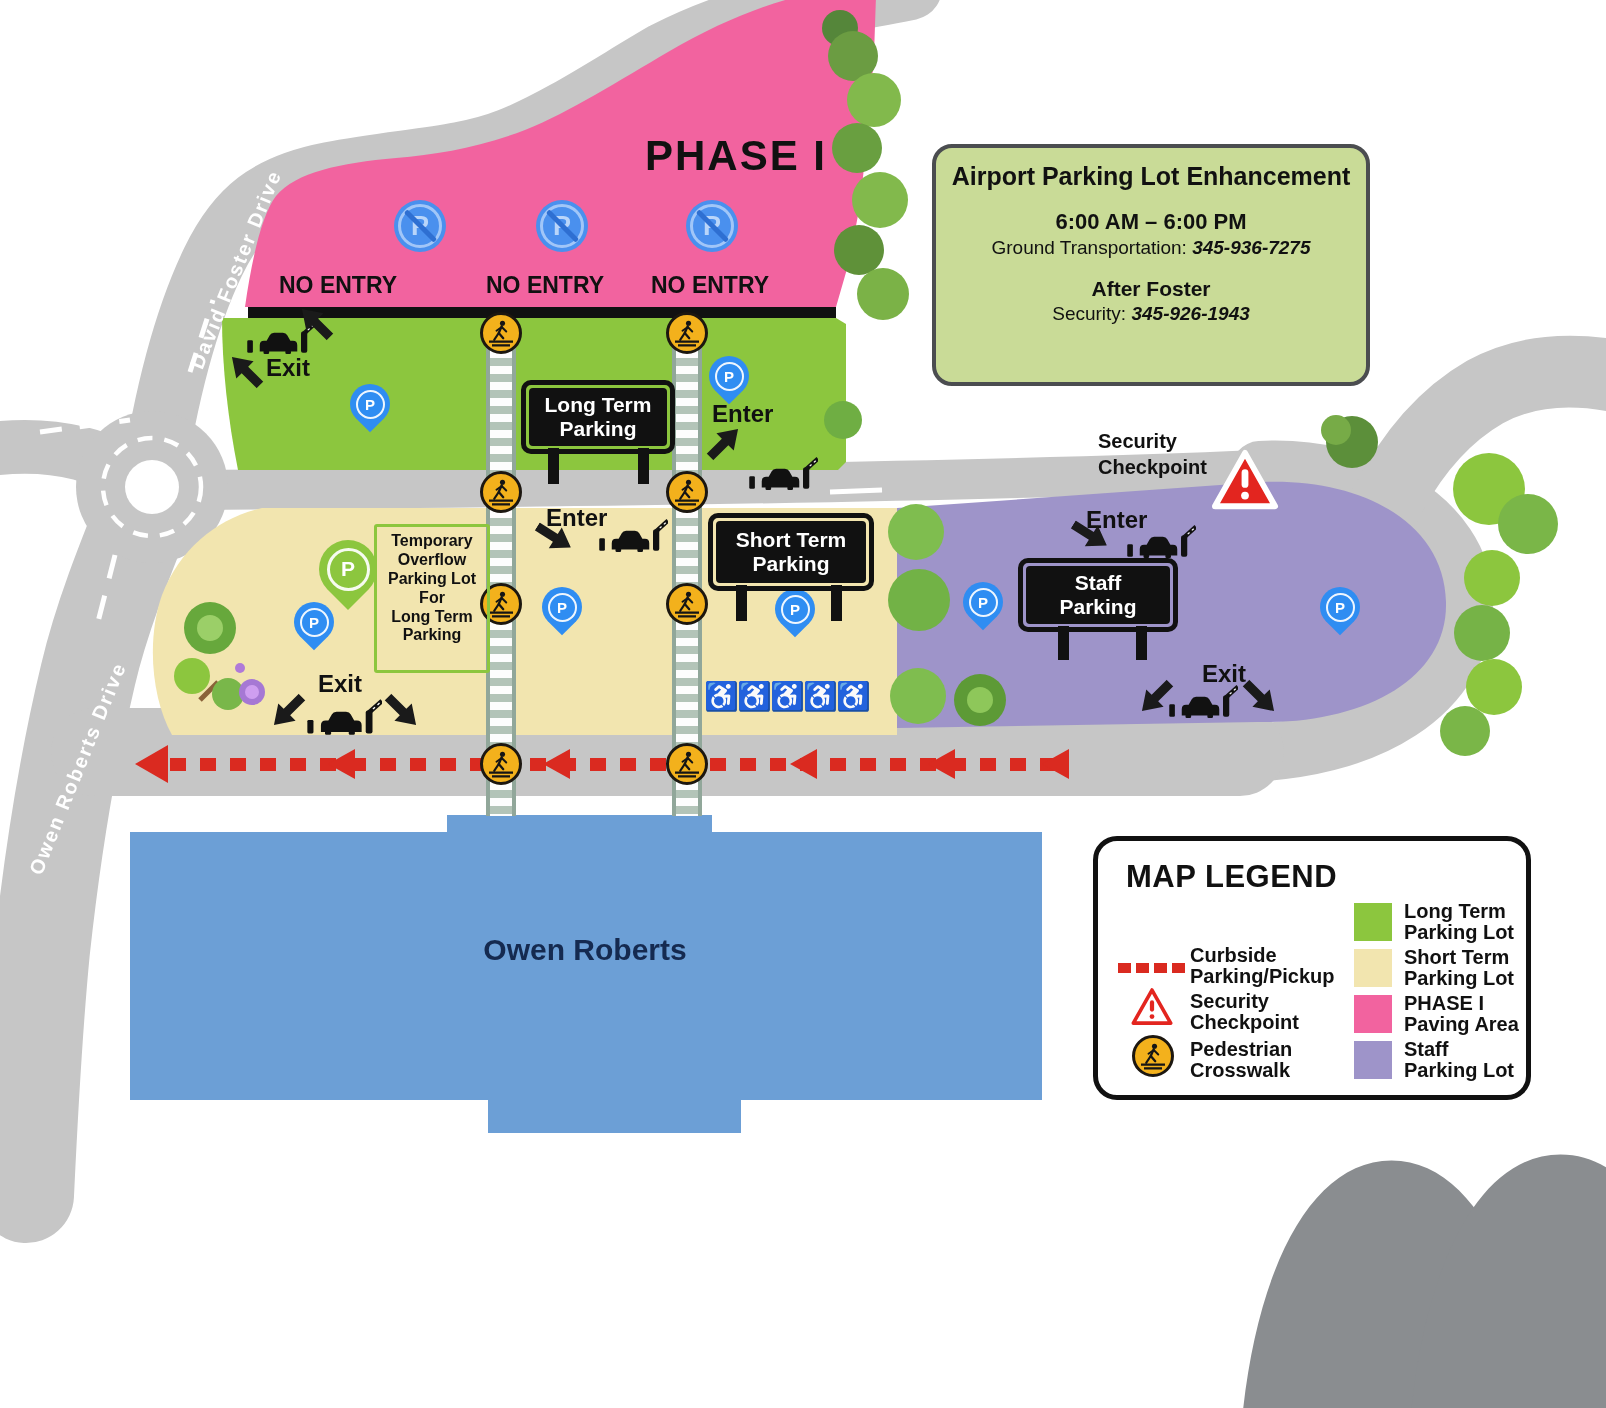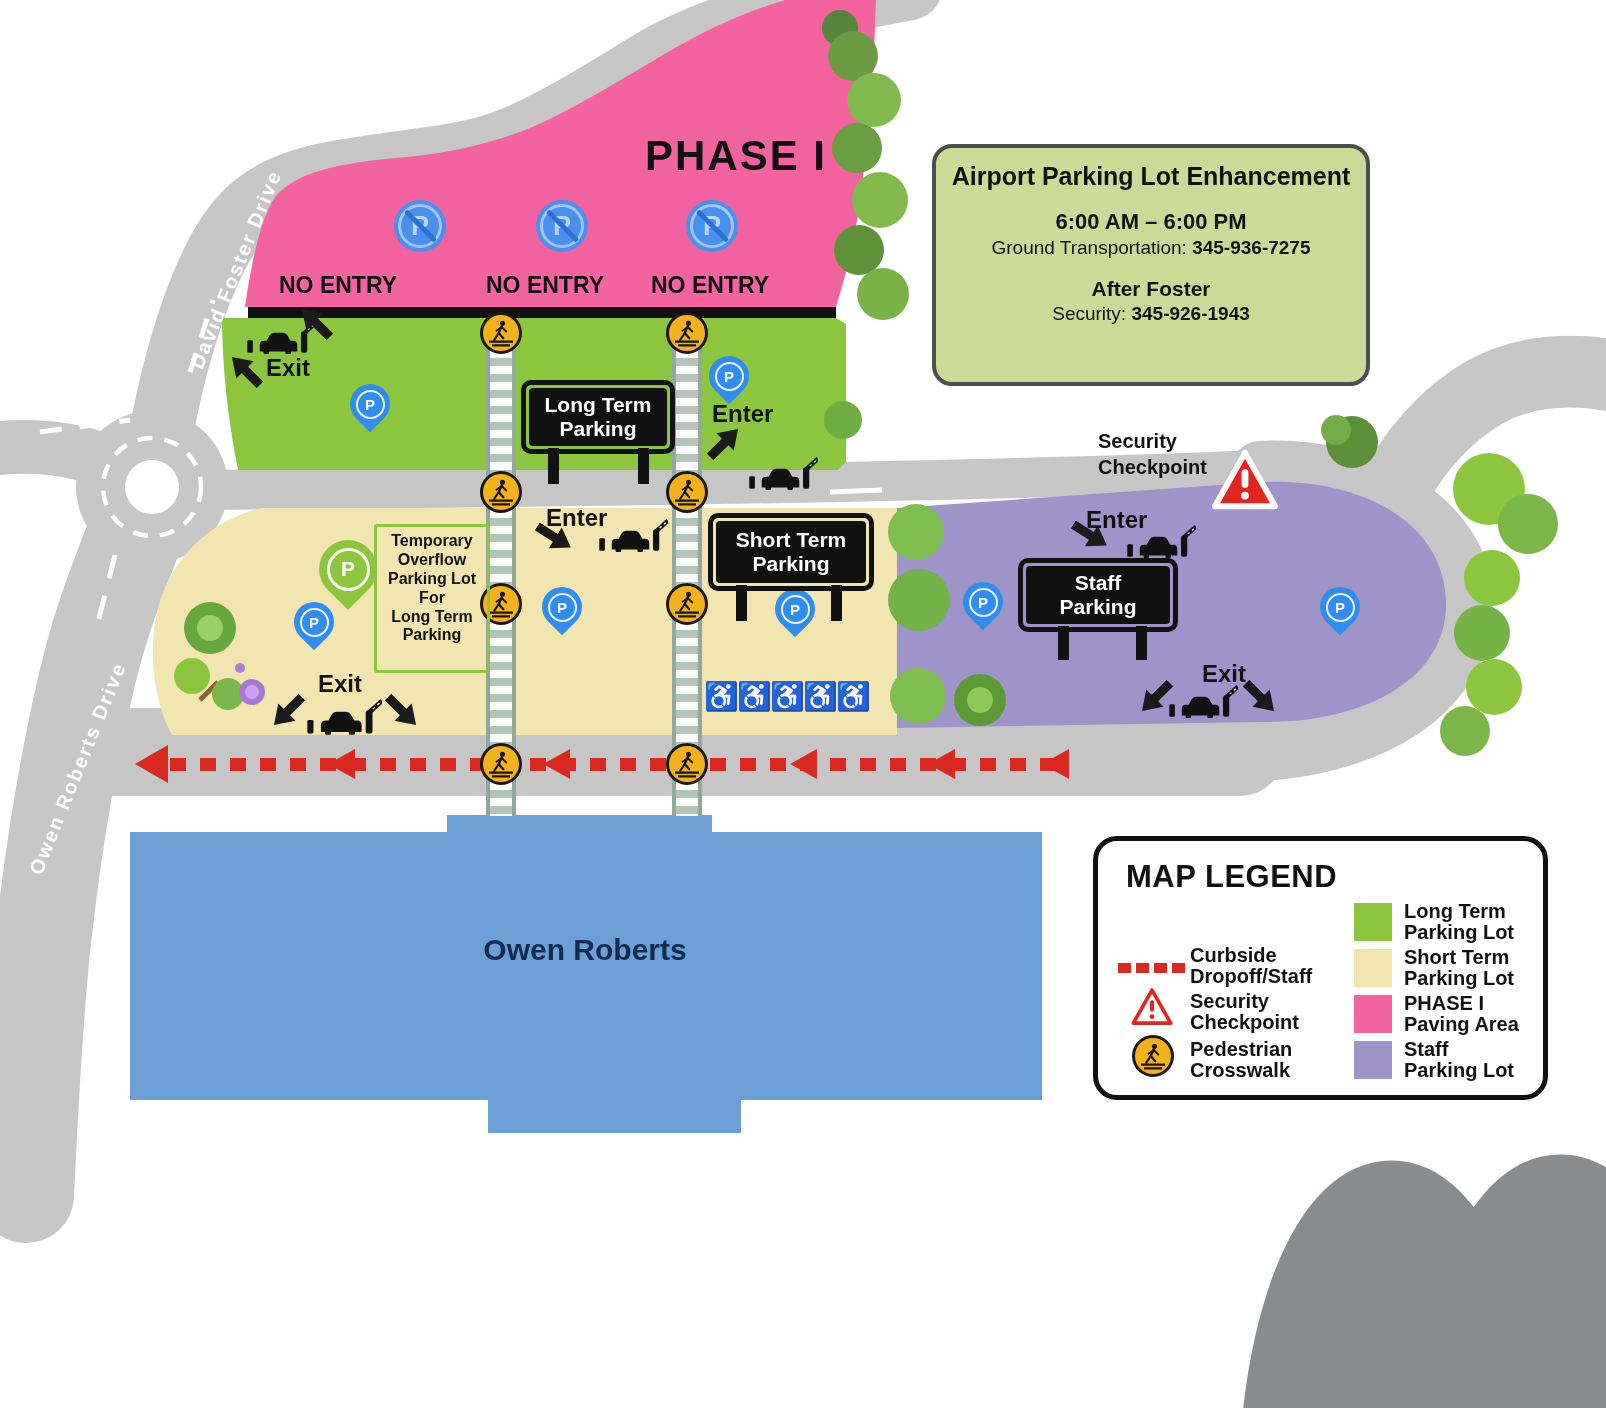--- a/index.html
+++ b/index.html
@@ -51,21 +51,21 @@
   .overflow-box{position:absolute;border:3px solid #8cc63e;border-radius:3px;
                 font-size:16px;font-weight:bold;text-align:center;line-height:1.18;padding-top:5px;}
   
   .gate,.arr,.tri{position:absolute;}
   .wheel{position:absolute;font-size:28px;color:#4a4e54;}
   .infobox{position:absolute;background:#c9db97;border:4px solid #4b4d50;border-radius:20px;text-align:center;}
   .ib-title{margin-top:14px;font-size:25px;font-weight:800;}
   .ib-sub{margin-top:16px;font-size:19px;}
   .ib-hours{margin-top:18px;font-size:22px;font-weight:800;}
   .ib-line{font-size:19px;margin-top:2px;}
-  .ib-line b{font-weight:800;}
+  .ib-line b{font-weight:800;font-style:italic;}
   .ib-after{margin-top:18px;font-size:21px;font-weight:800;}
   .legend{position:absolute;background:#fff;border:5px solid #111;border-radius:24px;}
   .lg-title{position:absolute;left:28px;top:18px;font-size:31px;font-weight:800;letter-spacing:.5px;}
   .lg-label{position:absolute;font-size:20px;font-weight:bold;line-height:21px;}
   .lg-sw{position:absolute;width:38px;height:38px;}
   .lg-dashes{position:absolute;display:flex;gap:5px;}
   .lg-dashes b{width:13px;height:10px;background:#da2a20;}
   .terminal-lbl{position:absolute;font-size:30px;font-weight:800;line-height:40px;
                 color:#152a50;text-align:center;}
 </style>
@@ -407,32 +407,32 @@
       <span>Ground Transportation:</span>
       <b>345-936-7275</b>
     </div>
     <div class="ib-after">After Foster</div>
     <div class="ib-line">
       <span>Security:</span>
       <b>345-926-1943</b>
     </div>
   </div>
 
-  <div class="legend" style="left:1093px;top:836px;width:428px;height:254px;padding-left:17px;">
+  <div class="legend" style="left:1093px;top:836px;width:428px;height:254px;">
     <div class="lg-title">MAP LEGEND</div>
 
     <div class="lg-dashes" style="left:20px;top:122px;">
         <b></b>
         <b></b>
         <b></b>
         <b></b>
       </div>
     <div class="lg-label" style="left:92px;top:104px;">
       <span>Curbside</span><br>
-      <span>Dropoff/Staff</span>
+      <span>Parking/Pickup</span>
     </div>
 
     <svg style="position:absolute;left:32px;top:146px;" width="44" height="41">
         <use href="#sym-tri-legend"></use>
       </svg>
     <div class="lg-label" style="left:92px;top:150px;">
       <span>Security</span><br>
       <span>Checkpoint</span>
     </div>
 

